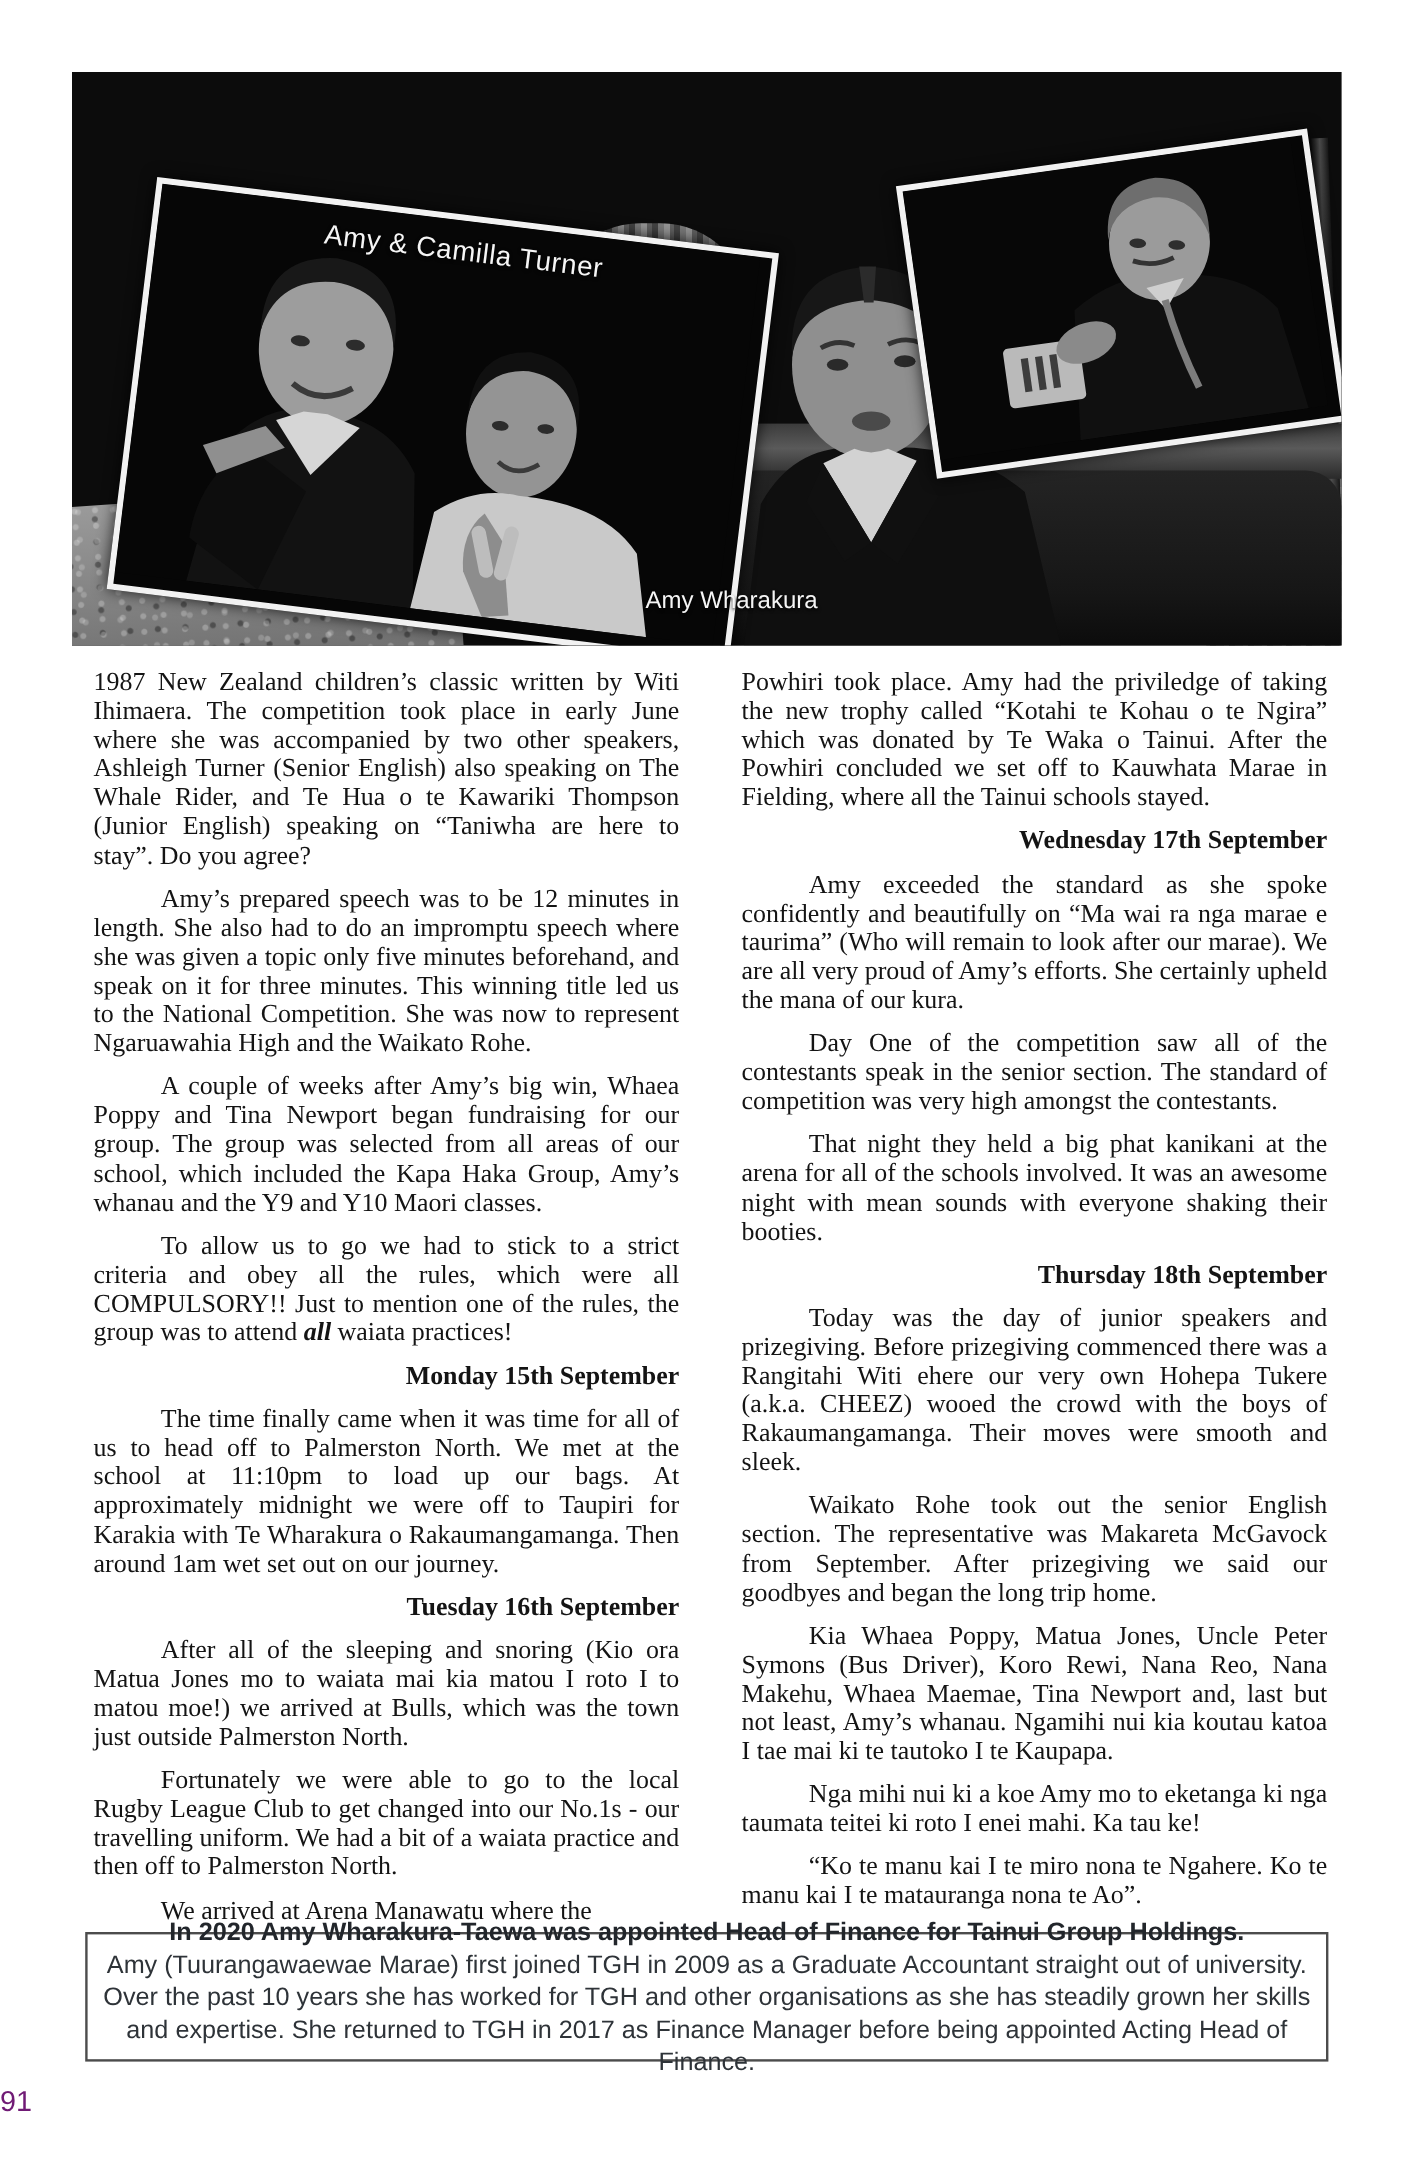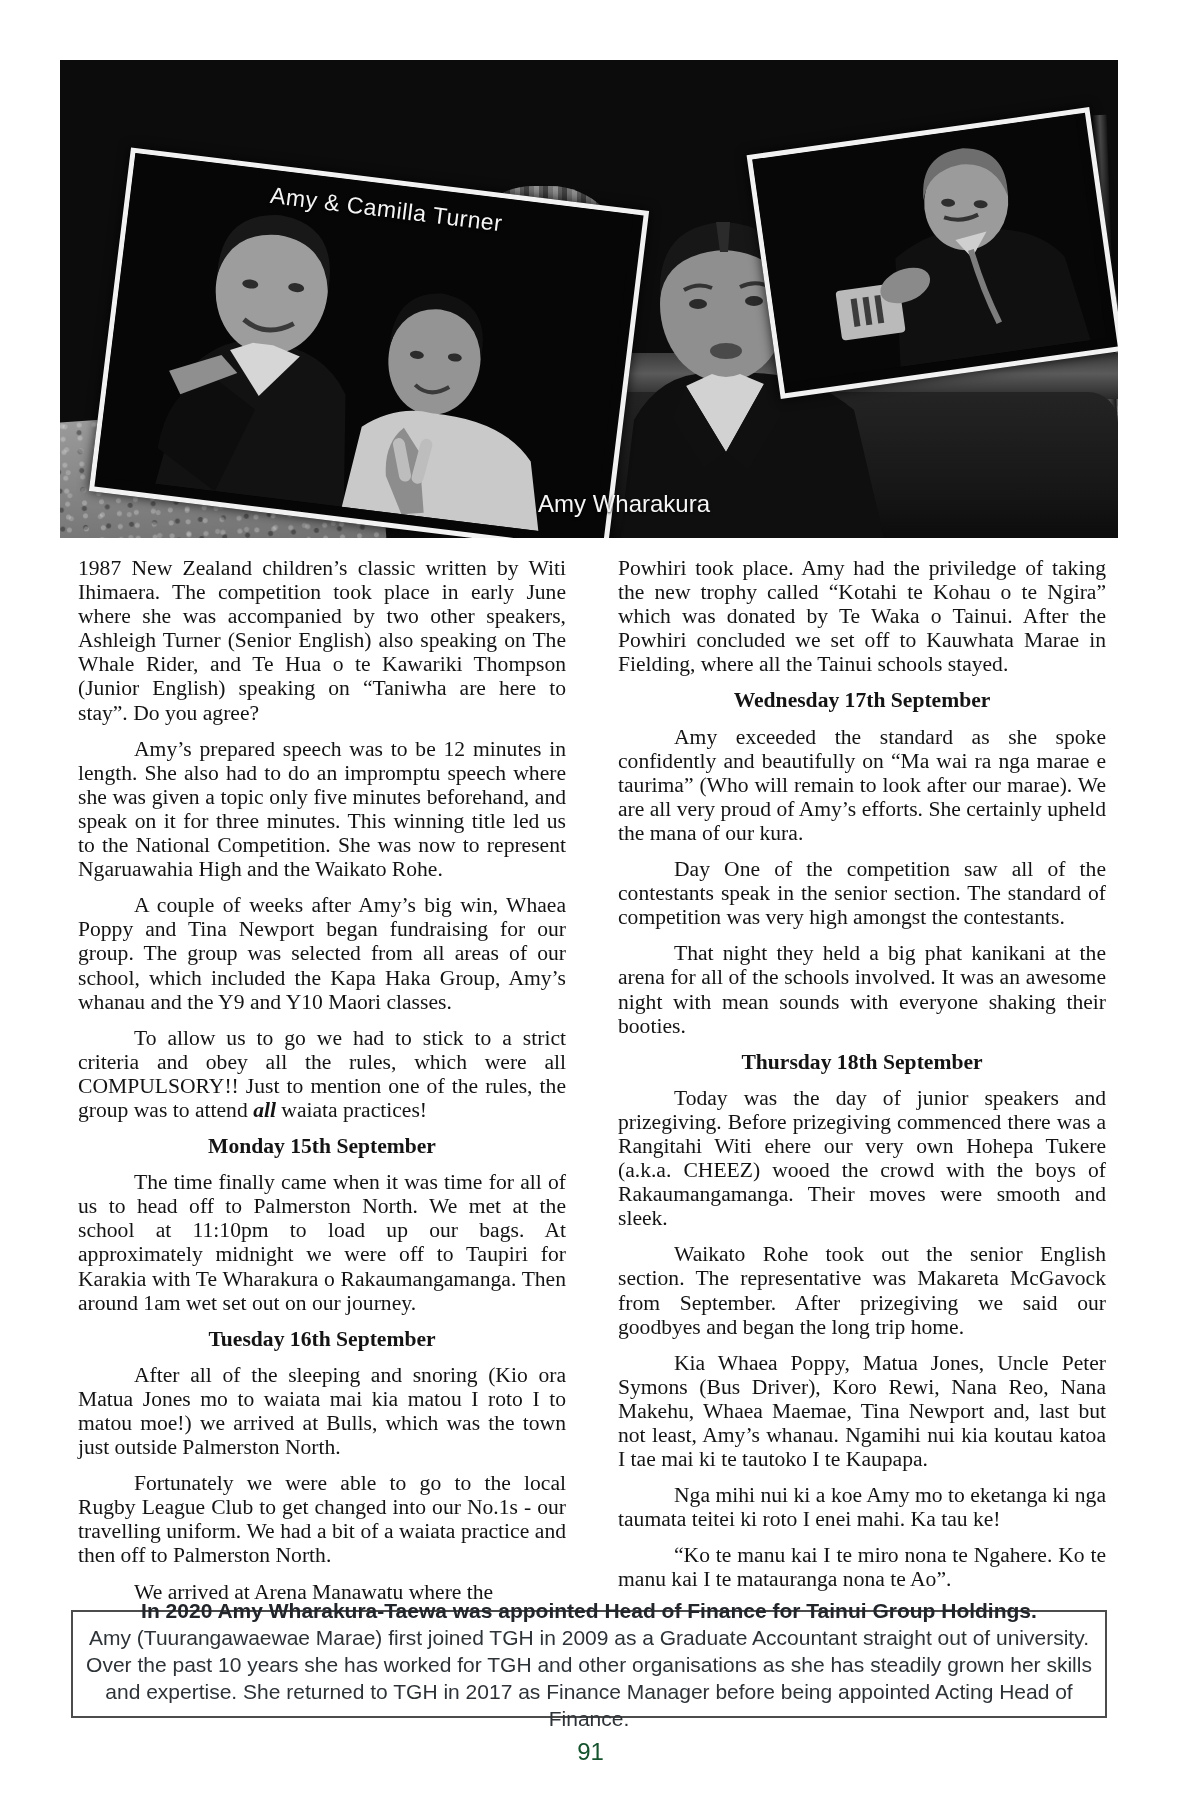--- a/index.html
+++ b/index.html
@@ -46,43 +46,43 @@
   .girl-svg{left:552px;top:148px;width:348px;height:330px;z-index:5;}
   .inset{background:#060606;border:5px solid #f2f2f2;box-shadow:0 0 12px rgba(0,0,0,.8);z-index:6;overflow:hidden;}
   .inset-left{left:48px;top:118px;width:512px;height:336px;transform:rotate(7deg);}
   .inset-right{left:702px;top:70px;width:336px;height:236px;transform:rotate(-8deg);}
   .inset svg{left:0;top:0;}
   .cap{
     font-family:"Liberation Sans", sans-serif;color:#f5f5f5;white-space:nowrap;
     text-shadow:0 1px 3px rgba(0,0,0,.9);z-index:8;
   }
   .cap-inset{left:0;right:0;top:12px;text-align:center;font-size:23px;letter-spacing:.5px;}
-  .cap-main{left:478px;top:430px;font-size:24px;}
+  .cap-main{left:478px;top:430px;font-size:20px;}
 
   
   .col{position:absolute;top:544px;width:512px;font-size:21.6px;line-height:24.1px;text-align:justify;}
   .col-left{left:66px;}
   .col-right{left:606px;}
   .col p{margin:12px;}
   .col p.indent{text-indent:56px;}
-  .col p.head{font-weight:bold;text-align:center;}
+  .col p.head{font-weight:bold;text-align:right;}
 
   
   .footer-box{
     position:absolute;left:71px;top:1610px;width:1036px;height:108px;
     border:2px solid #4c4c4c;background:#ffffff;
     font-family:"Liberation Sans", sans-serif;color:#2e3338;
     text-align:center;font-size:21px;line-height:27px;
     display:flex;flex-direction:column;justify-content:center;padding:2px 0;box-sizing:border-box;
   }
   .footer-box .fb-head{font-weight:bold;color:#22262b;}
 
   .page-number{
-    position:absolute;left:0;right:0;top:1738px;text-align:center;
-    font-family:"Liberation Sans", sans-serif;font-size:24px;color:#14532d;
+    position:absolute;left:0;right:0;top:1738px;
+    font-family:"Liberation Sans", sans-serif;font-size:24px;color:#701a75;
   }
 </style>
 </head>
 <body>
 
 <div class="page">
 
   <div class="photo">
     <div class="seat-stripe seat-a"></div>
     <div class="seat-stripe seat-b"></div>

